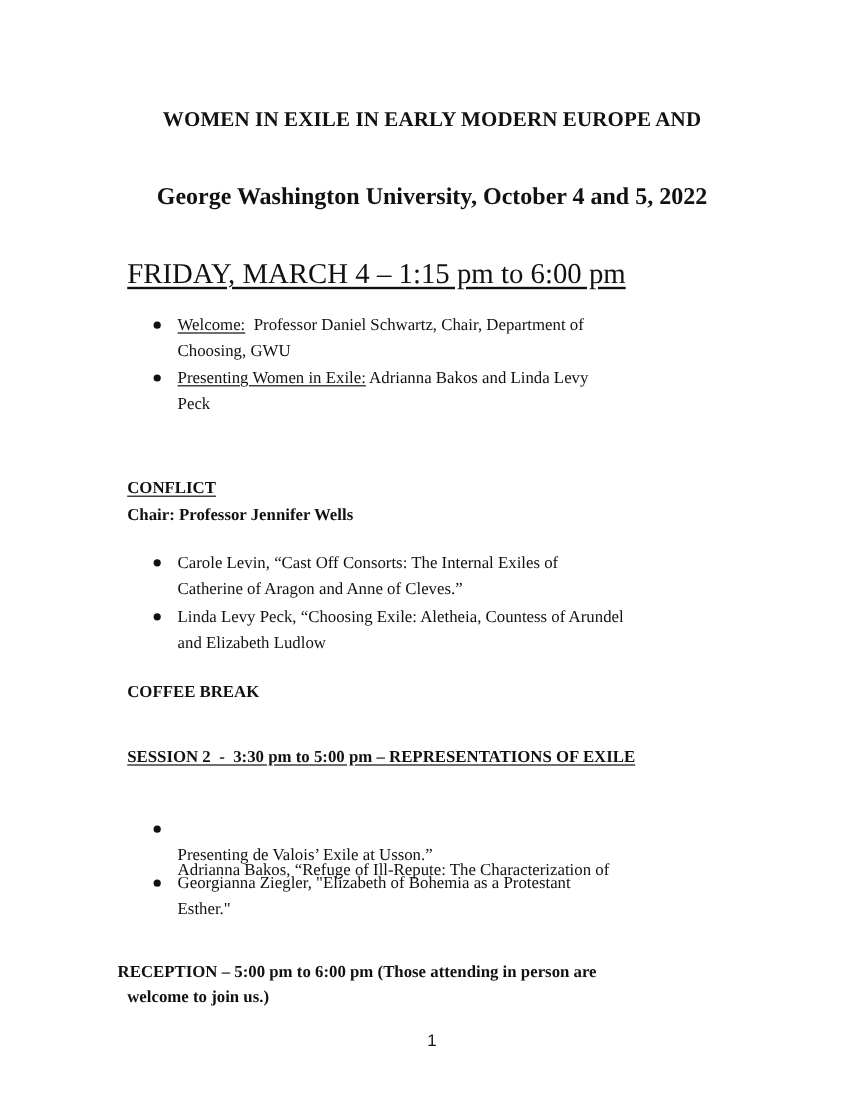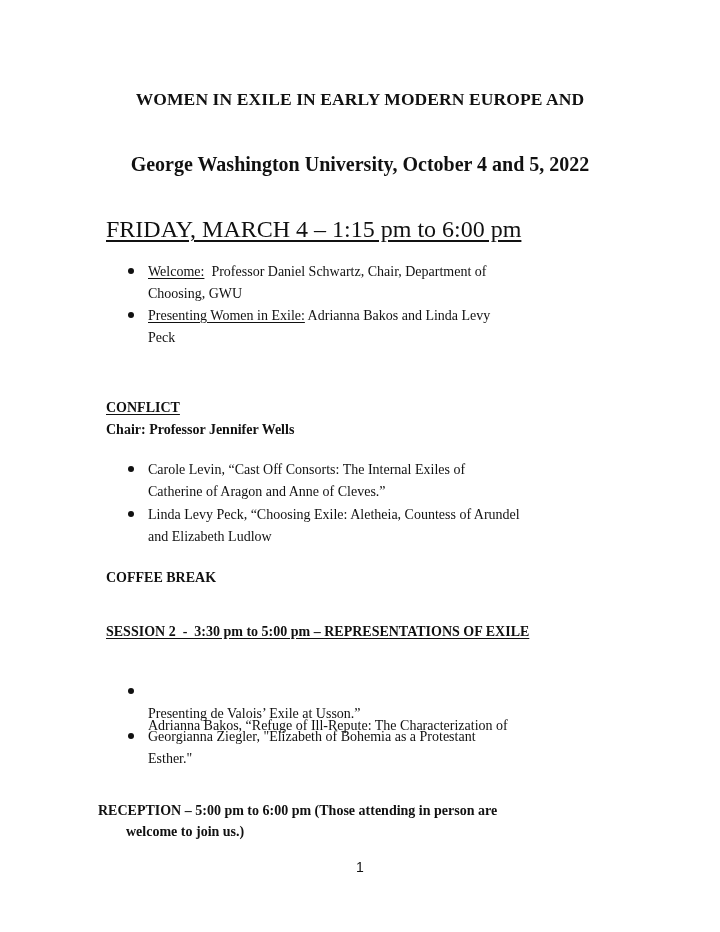--- a/index.html
+++ b/index.html
@@ -71,16 +71,16 @@
       <div class="line body" style="left:148px; top:703px;">Presenting de Valois’ Exile at Usson.”</div>
     </div>
     <div>
       <span class="bullet" style="left:128px; top:733px;"></span>
       <div class="line body" style="left:148px; top:726px;">Georgianna Ziegler, "Elizabeth of Bohemia as a Protestant</div>
       <div class="line body" style="left:148px; top:748px;">Esther."</div>
     </div>
   </div>
 
   <div class="line body bold" style="left:98px; top:800px;">RECEPTION – 5:00 pm to 6:00 pm (Those attending in person are</div>
-  <div class="line body bold" style="left:106px; top:821px;margin-left:20px;">welcome to join us.)</div>
+  <div class="line body bold" style="left:106px; top:821px;">welcome to join us.)</div>
 
   <div class="line center pagenum" style="top:856px;">1</div>
 </div>
 
 </body></html>

